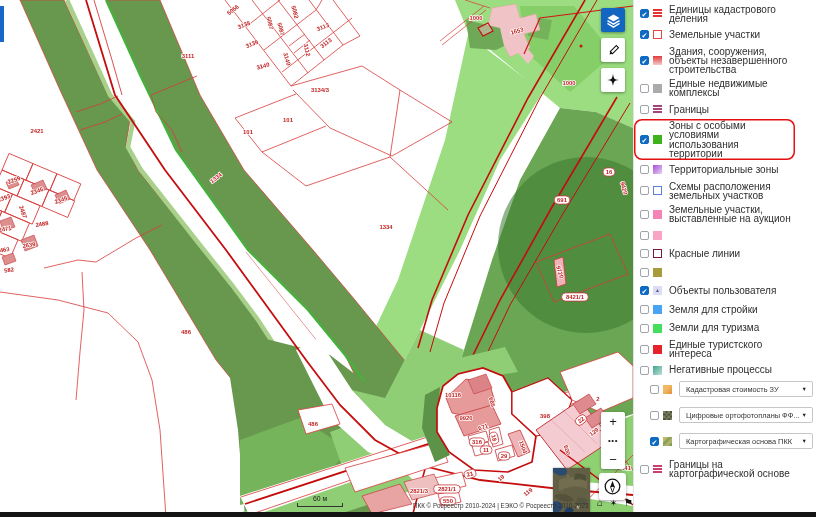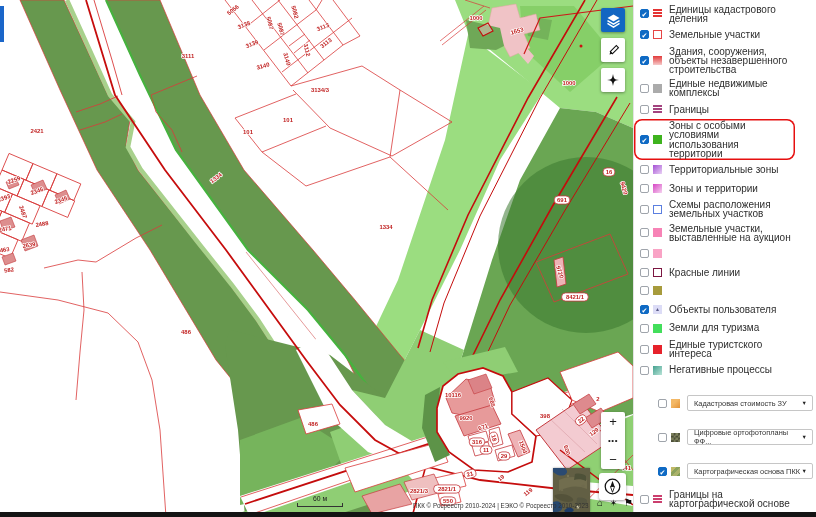--- a/index.html
+++ b/index.html
@@ -39,21 +39,21 @@
 
   .bottom-icons { position:absolute; left:597px; top:498px; width:36px; display:flex; justify-content:space-between; align-items:flex-end; }
   .bottom-icons .bicon { font-size:10px; line-height:10px; color:#111; cursor:pointer; }
 
   .bottom-bar { position:absolute; left:0; top:512px; width:816px; height:5px; background:#141414; z-index:50; }
 
   
   .sidebar { position:absolute; left:633px; top:0; width:183px; height:517px; background:#fff;
              border-left:1px solid #e3e3e3; padding-top:2px; overflow:hidden; }
   .sb-row { display:flex; align-items:center; padding:2.5px 3px 2.5px 6px; min-height:18.6px; position:relative; }
-  .sb-row.has-dd { min-height:0; padding:2px 3px 2px 24px; margin-bottom:6px;margin-top:14px; }
+  .sb-row.has-dd { min-height:0; padding:2px 3px 2px 16px; margin-bottom:6px; }
   .sb-row.hl { box-shadow:0 0 0 1.5px #e60f0f inset; border-radius:8px; margin-right:21px; }
   .cb { width:9px; height:9px; border:1px solid #9fa4ab; border-radius:2px; background:#fff; flex:none;
         margin-right:4px; position:relative; cursor:pointer; }
   .cb.on { background:#0f6ac4; border-color:#0f6ac4; }
   .cb.on::after { content:"\2714"; position:absolute; left:0; top:0; width:100%; height:100%;
                   color:#fff; font-size:7px; line-height:9px; text-align:center; }
   .sw { width:9px; height:9px; flex:none; margin-right:7px; position:relative; }
   .sb-label { font-size:10px; line-height:9.2px; color:#2e2e2e; letter-spacing:0; max-width:122px; }
   .dd { width:138px; height:16px; border:1px solid #c6c6c6; border-radius:2px; background:#fff;
         font-size:7.4px; color:#333; display:flex; align-items:center; justify-content:space-between;
@@ -388,25 +388,20 @@
         <span class="sw" style="background: rgb(62, 179, 30);"></span>
         <span class="sb-label">Зоны с особыми условиями использования территории</span>
       </div>
       <div class="sb-row">
         <span class="cb"></span>
         <span class="sw" style="background: linear-gradient(135deg, rgb(164, 79, 212), rgb(233, 210, 245));"></span>
         <span class="sb-label">Территориальные зоны</span>
       </div>
       <div class="sb-row">
         <span class="cb"></span>
-        <span class="sw" style="background: linear-gradient(135deg, rgb(214, 68, 196), rgb(246, 212, 240));"></span>
-        <span class="sb-label">Зоны и территории</span>
-      </div>
-      <div class="sb-row">
-        <span class="cb"></span>
         <span class="sw" style="background: rgb(255, 255, 255); border: 1.6px solid rgb(91, 127, 224);"></span>
         <span class="sb-label">Схемы расположения земельных участков</span>
       </div>
       <div class="sb-row">
         <span class="cb"></span>
         <span class="sw" style="background: rgb(247, 131, 182);"></span>
         <span class="sb-label">Земельные участки, выставленные на аукцион</span>
       </div>
       <div class="sb-row">
         <span class="cb"></span>
@@ -420,20 +415,25 @@
       <div class="sb-row">
         <span class="cb"></span>
         <span class="sw" style="background: rgb(167, 155, 60);"></span>
       </div>
       <div class="sb-row">
         <span class="cb on"></span>
         <span class="sw" style="background: rgb(220, 220, 246);">
           <span class="pin">▴</span>
         </span>
         <span class="sb-label">Объекты пользователя</span>
+      </div>
+      <div class="sb-row">
+        <span class="cb"></span>
+        <span class="sw" style="background: rgb(74, 164, 244);"></span>
+        <span class="sb-label">Земля для стройки</span>
       </div>
       <div class="sb-row">
         <span class="cb"></span>
         <span class="sw" style="background: rgb(67, 222, 91);"></span>
         <span class="sb-label">Земли для туризма</span>
       </div>
       <div class="sb-row">
         <span class="cb"></span>
         <span class="sw" style="background: rgb(230, 34, 43);"></span>
         <span class="sb-label">Единые туристского интереса</span>

